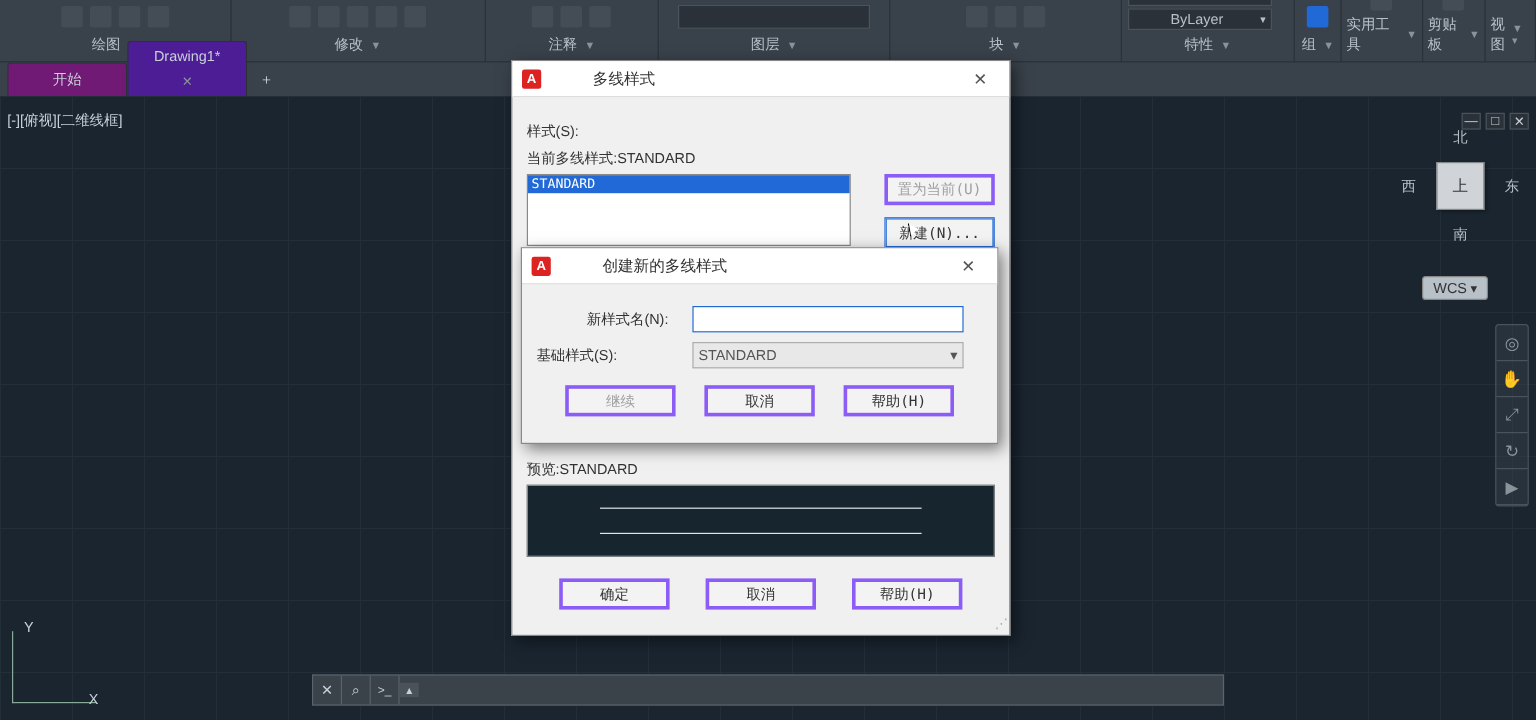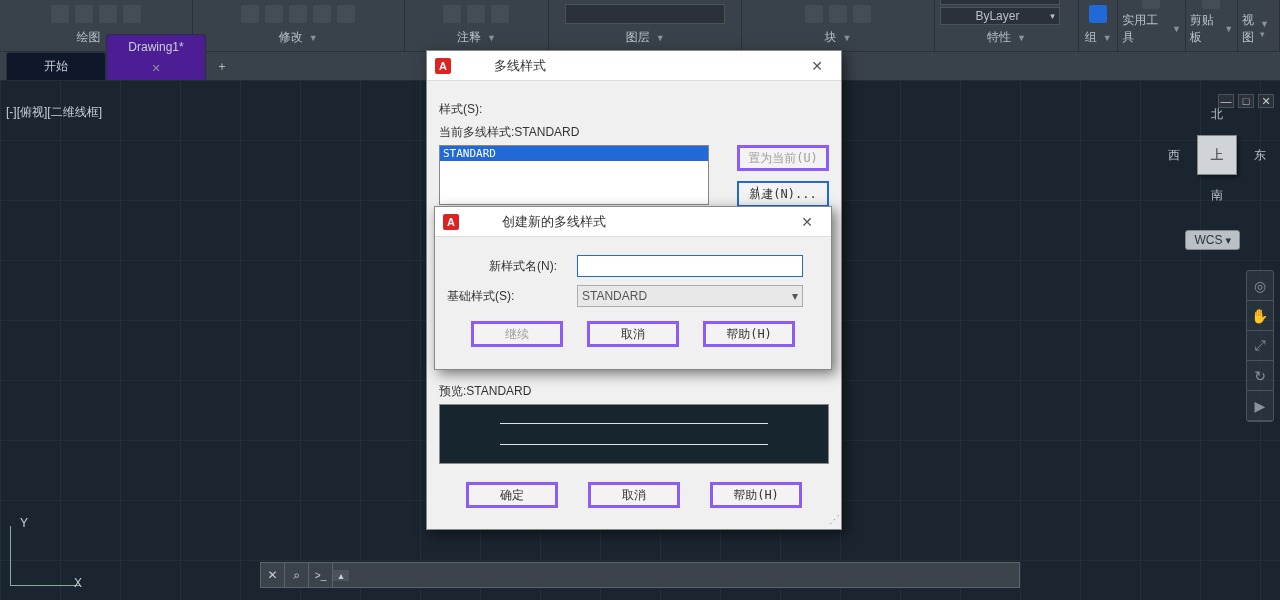--- a/index.html
+++ b/index.html
@@ -12,28 +12,28 @@
 .ribbon-icon { width: 18px; height: 18px; background: #555d66; opacity: 0.4; border-radius: 2px; }
 .ribbon-label { display: flex; align-items: center; justify-content: center; color: #b8c0c8; font-size: 12px; padding: 3px 0; gap: 6px; }
 .ribbon-label .arrow { font-size: 9px; color: #8a929a; }
 .layer-combo { width: 160px; height: 20px; background: #2a3138; border: 1px solid #4a525a; margin: 2px; }
 .prop-combo { width: 120px; height: 18px; background: #2a3138; border: 1px solid #4a525a; margin: 1px; display: flex; align-items: center; color: #b8c0c8; padding: 0 4px; font-size: 11px; justify-content: flex-end; }
 .prop-combo .by { flex:1; text-align:center; }
 .prop-combo::after { content: "▾"; font-size: 9px; }
 
 
 .doc-tabs { background: #39414a; height: 28px; display: flex; align-items: flex-end; padding-left: 6px; gap: 0; }
-.doc-tab { background: #0f172a; color: #c8d0d8; padding: 5px 16px; border: 1px solid #2a3138; border-bottom: none; display: flex; align-items: center; gap: 8px; border-radius: 3px 3px 0 0; min-width: 100px; justify-content: center;}
+.doc-tab { background: #701a75; color: #c8d0d8; padding: 5px 16px; border: 1px solid #2a3138; border-bottom: none; display: flex; align-items: center; gap: 8px; border-radius: 3px 3px 0 0; min-width: 100px; justify-content: center;}
 .doc-tab.active { background: #4c1d95; flex-direction: column; }
 .doc-tab .close { color: #8a929a; font-size: 11px; }
 .newtab { color: #c8d0d8; padding: 5px 10px; font-size: 12px; }
 
 
 .canvas { position: absolute; top: 80px; left: 0; right: 0; bottom: 0; background: #1a2530; }
-.viewport-label { position: absolute; top: 24px; left: 6px; color: #c8d0d8; font-size: 12px; }
+.viewport-label { position: absolute; top: 12px; left: 6px; color: #c8d0d8; font-size: 12px; }
 .grid { position: absolute; inset: 0; background-image: linear-gradient(#222e38 1px, transparent 1px), linear-gradient(90deg, #222e38 1px, transparent 1px); background-size: 60px 60px; }
 .minbar { position: absolute; top: 14px; right: 6px; display: flex; gap: 4px; }
 .minbar span { width: 16px; height: 14px; background: #2a3138; color: #c8d0d8; display:flex; align-items:center; justify-content:center; font-size:11px; border:1px solid #4a525a;}
 
 
 .viewcube { position: absolute; top: 30px; right: 18px; width: 90px; height: 90px; display:flex; align-items:center; justify-content:center;}
 .viewcube .face { width: 40px; height: 40px; background: #d0d4d8; border: 1px solid #888; display:flex; align-items:center; justify-content:center; color:#333; font-size:13px; box-shadow: 2px 2px 3px rgba(0,0,0,0.4);}
 .viewcube .dir { position: absolute; color: #b8c0c8; font-size: 12px; }
 .viewcube .n { top: -4px; } .viewcube .s { bottom: -4px; } .viewcube .e { right: -4px; } .viewcube .w { left: -4px; }
 .wcs { position: absolute; top: 150px; right: 40px; background: #b8c0c8; color: #333; padding: 2px 8px; border-radius: 3px; border: 1px solid #888; font-size: 11px;}

